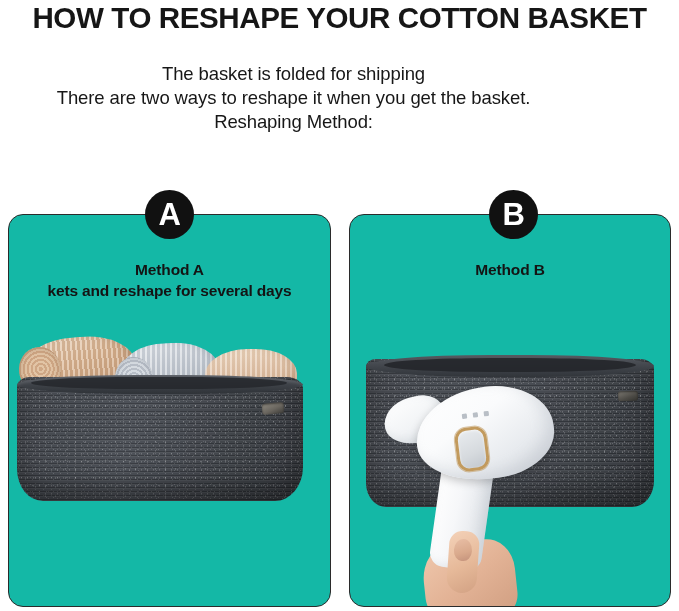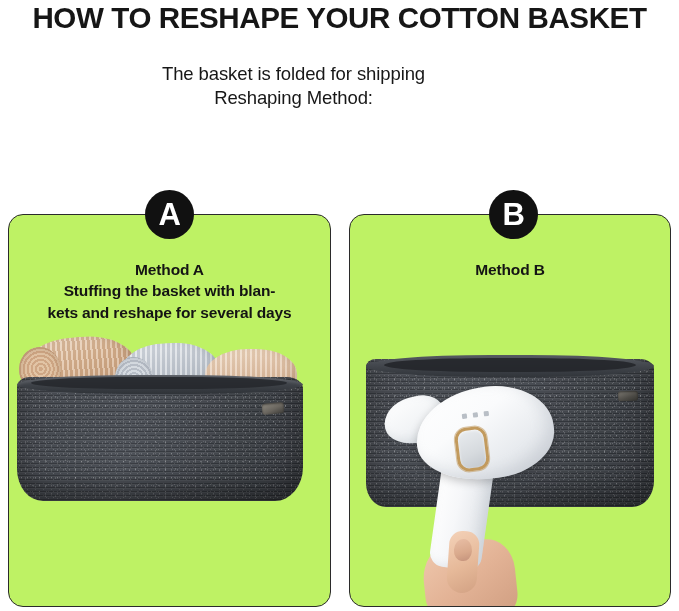--- a/index.html
+++ b/index.html
@@ -57,21 +57,21 @@
     left: 0px;
     width: 679px;
     height: 394px;
   }
   .method-card {
     position: absolute;
     top: 0px;
     height: 393px;
     border: 1.1px solid #2b2b2b;
     border-radius: 15px;
-    background: #bef264;
+    background: #14b8a6;
     box-sizing: border-box;
     overflow: hidden;
   }
   .method-card.card-a { left: 8px;   width: 323px; }
   .method-card.card-b { left: 349px; width: 322px; padding-left: 18px; }
 
   .badge {
     position: absolute;
     top: 190px;
     width: 49px;
@@ -415,29 +415,29 @@
     transform: rotate(4deg);
   }
 </style>
 </head>
 <body>
 
 <div class="page-title">HOW TO RESHAPE YOUR COTTON BASKET</div>
 
 <div class="subtitle-block">
   <div class="subtitle-line">The basket is folded for shipping</div>
+  <div class="subtitle-line">There are two ways to reshape it when you get the basket.</div>
   <div class="subtitle-line">Reshaping Method:</div>
 </div>
 
 <div class="cards">
 
   <div class="method-card card-a">
     <div class="card-text">
       <div class="card-heading">Method A</div>
-      <div class="card-desc-line">Stuffing the basket with blan-</div>
       <div class="card-desc-line">kets and reshape for several days</div>
     </div>
 
     <div class="photo">
       <div class="roll roll-1"></div>
       <div class="roll-1-end"></div>
       <div class="roll roll-2"></div>
       <div class="roll-2-end"></div>
       <div class="roll roll-3"></div>
 

